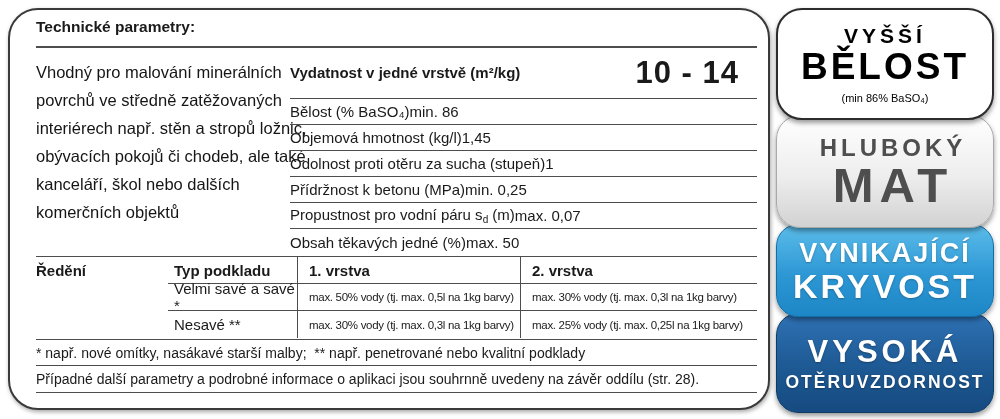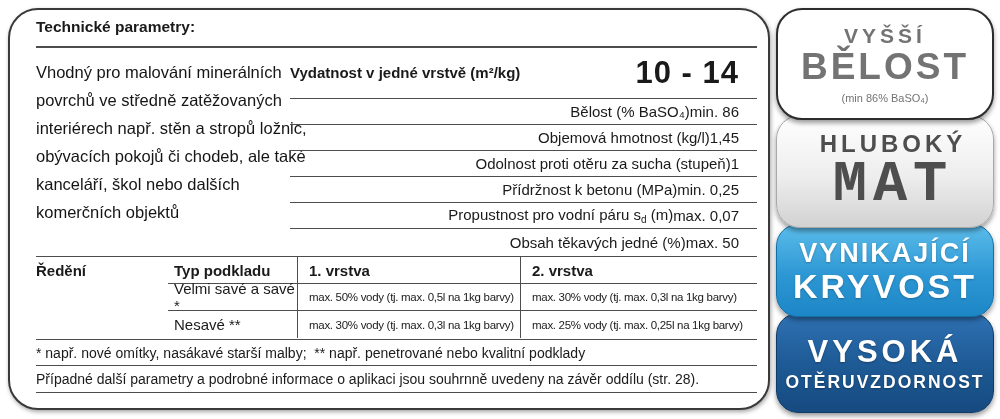--- a/index.html
+++ b/index.html
@@ -19,21 +19,21 @@
   .desc { position:absolute; left:26px; top:48px; width:272px;
     font-size:16.5px; line-height:28px; color:#151515; }
 
   
   .param-table { position:absolute; left:280px; top:37px; width:467px; }
   .yield-row { display:flex; justify-content:space-between; align-items:center;
     height:52px; border-bottom:1.5px solid #4d4d4d; }
   .yield-label { font-size:15px; line-height:23px; }
   .yield-label .b { font-weight:bold; }
   .yield-value { font-size:31px; font-weight:bold; padding-right:18px; letter-spacing:1px; }
-  .p-row { display:flex; justify-content:flex-end; align-items:center;
+  .p-row { display:flex; justify-content:flex-start; align-items:center;
     height:26px; border-bottom:1.5px solid #4d4d4d; font-size:15px; }
   .p-row.last { border-bottom:none; }
   .p-val { padding-right:18px; }
   .sub { font-size:10px; vertical-align:-3px; }
 
   
   .dilution { position:absolute; left:26px; top:246px; width:721px; height:84px;
     border-top:1.5px solid #4d4d4d; border-bottom:1.5px solid #4d4d4d;
     display:grid; grid-template-columns:132px 129px 223px 237px;
     grid-template-rows:27px 27px 27px; }
@@ -49,30 +49,30 @@
     border-bottom:1.5px solid #4d4d4d; display:flex; align-items:center;
     font-size:14px; white-space:pre; }
   .note-row { position:absolute; left:26px; top:356px; width:721px; height:27px;
     border-bottom:1.5px solid #4d4d4d; display:flex; align-items:center; font-size:14px; }
 
   
   .badge { position:absolute; left:776px; width:218px;
     display:flex; flex-direction:column; align-items:center; justify-content:center;
     text-align:center; box-shadow:0 3px 5px rgba(0,0,0,.4); }
   .badge-white { top:8px; height:112px; z-index:4; border:2px solid #2c2c2c;
-    border-radius:26px; background:#ffffff; color:#737373; }
+    border-radius:26px; background:#ffffff; color:#000000; }
   .badge-white .l1 { font-size:21px; font-weight:bold; letter-spacing:4px; }
   .badge-white .l2 { font-size:37px; font-weight:bold; letter-spacing:3px; line-height:1.05; }
   .badge-white .l3 { font-size:11px; margin-top:5px; }
 
   .badge-silver { top:115px; height:113px; z-index:3; border:1.5px solid #a9a9a9;
     border-radius:24px; color:#4e4e4e;
     background:linear-gradient(180deg,#ffffff 0%,#ededed 55%,#d2d2d2 100%);padding-left:16px; }
   .badge-silver .l1 { font-size:24px; font-weight:bold; letter-spacing:4px; }
-  .badge-silver .l2 { font-size:57px; font-weight:bold; letter-spacing:6px; line-height:.95;font-family:Liberation Mono, monospace; }
+  .badge-silver .l2 { font-size:49px; font-weight:bold; letter-spacing:6px; line-height:.95; }
 
   .badge-blue { top:224px; height:93px; z-index:2; border:1.5px solid #146fa6;
     border-radius:22px; color:#ffffff;
     background:linear-gradient(180deg,#5bbcea 0%,#2d97d4 55%,#1d86c6 100%);
     text-shadow:0 1px 2px rgba(0,0,0,.25); }
   .badge-blue .l1 { font-size:27px; font-weight:bold; letter-spacing:2px; }
   .badge-blue .l2 { font-size:34px; font-weight:bold; letter-spacing:3px; line-height:1.0; }
 
   .badge-navy { top:313px; height:100px; z-index:1; border:1.5px solid #0e3c66;
     border-radius:22px; color:#ffffff;

